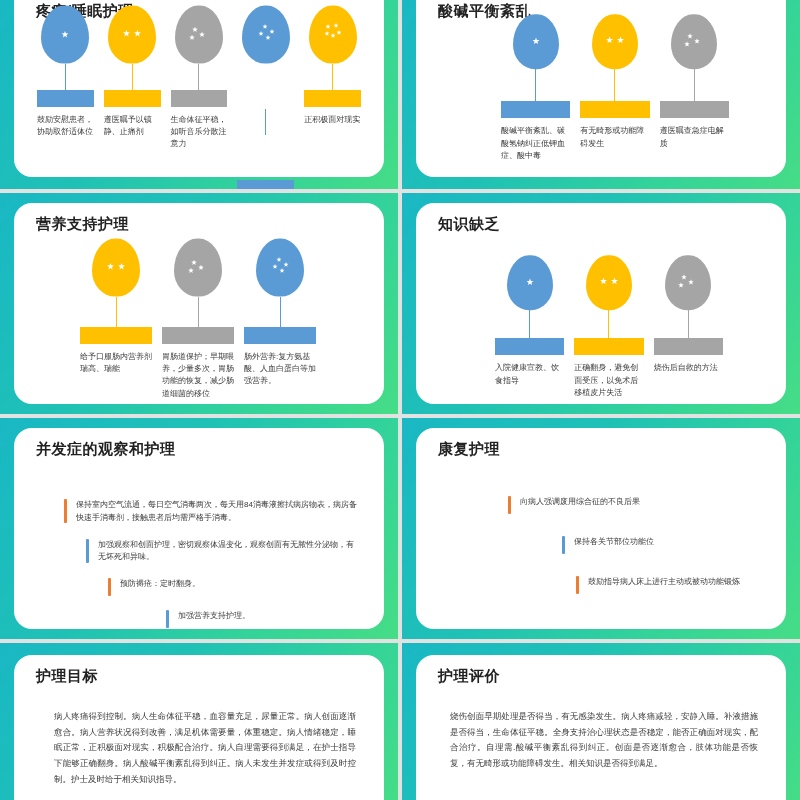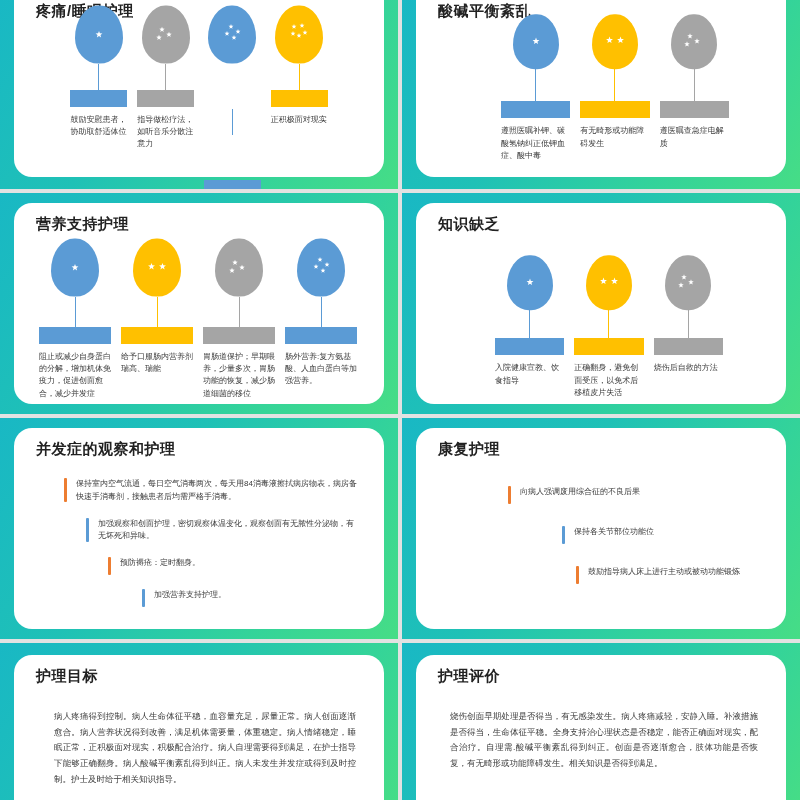--- a/index.html
+++ b/index.html
@@ -91,30 +91,41 @@
             <div class="balloon" style="background: rgb(91, 155, 213); width: 48px; height: 57.6px;">
               <span class="stars"><svg width="26" height="26" viewBox="0 0 26 26" xmlns="http://www.w3.org/2000/svg">
                   <path d="M13.00,9.40L13.89,11.78L16.42,11.89L14.44,13.47L15.12,15.91L13.00,14.51L10.88,15.91L11.56,13.47L9.58,11.89L12.11,11.78Z" fill="#ffffff"></path>
                 </svg></span>
             </div>
             <div class="stem" style="background: rgb(91, 155, 213); height: 26px;"></div>
             <div class="bar" style="background: rgb(91, 155, 213);"></div>
             <div class="mtext">鼓励安慰患者，协助取舒适体位</div>
           </div>
           <div class="mcol" style="width: 20%; padding: 0px 5px;">
+            <div class="balloon" style="background: rgb(255, 192, 0); width: 48px; height: 57.6px;">
+              <span class="stars"><svg width="26" height="26" viewBox="0 0 26 26" xmlns="http://www.w3.org/2000/svg">
+                  <path d="M7.50,8.40L8.39,10.78L10.92,10.89L8.94,12.47L9.62,14.91L7.50,13.51L5.38,14.91L6.06,12.47L4.08,10.89L6.61,10.78Z" fill="#ffffff"></path>
+                  <path d="M18.50,8.40L19.39,10.78L21.92,10.89L19.94,12.47L20.62,14.91L18.50,13.51L16.38,14.91L17.06,12.47L15.08,10.89L17.61,10.78Z" fill="#ffffff"></path>
+                </svg></span>
+            </div>
+            <div class="stem" style="background: rgb(255, 192, 0); height: 26px;"></div>
+            <div class="bar" style="background: rgb(255, 192, 0);"></div>
+            <div class="mtext">遵医嘱予以镇静、止痛剂</div>
+          </div>
+          <div class="mcol" style="width: 20%; padding: 0px 5px;">
             <div class="balloon" style="background: rgb(165, 165, 165); width: 48px; height: 57.6px;">
               <span class="stars"><svg width="26" height="26" viewBox="0 0 26 26" xmlns="http://www.w3.org/2000/svg">
                   <path d="M9.00,5.10L9.72,7.01L11.76,7.10L10.16,8.38L10.70,10.35L9.00,9.22L7.30,10.35L7.84,8.38L6.24,7.10L8.28,7.01Z" fill="#ffffff"></path>
                   <path d="M16.00,10.10L16.72,12.01L18.76,12.10L17.16,13.38L17.70,15.35L16.00,14.22L14.30,15.35L14.84,13.38L13.24,12.10L15.28,12.01Z" fill="#ffffff"></path>
                   <path d="M6.00,13.10L6.72,15.01L8.76,15.10L7.16,16.38L7.70,18.35L6.00,17.22L4.30,18.35L4.84,16.38L3.24,15.10L5.28,15.01Z" fill="#ffffff"></path>
                 </svg></span>
             </div>
             <div class="stem" style="background: rgb(165, 165, 165); height: 26px;"></div>
             <div class="bar" style="background: rgb(165, 165, 165);"></div>
-            <div class="mtext">指导做松疗法，如听音乐分散注意力</div>
+            <div class="mtext">生命体征平稳，如听音乐分散注意力</div>
           </div>
           <div class="mcol" style="width: 20%; padding: 0px 5px; gap: 45px;">
             <div class="balloon" style="background: rgb(91, 155, 213); width: 48px; height: 57.6px;">
               <span class="stars"><svg width="26" height="26" viewBox="0 0 26 26" xmlns="http://www.w3.org/2000/svg">
                   <path d="M12.00,2.40L12.64,4.12L14.47,4.20L13.04,5.34L13.53,7.10L12.00,6.09L10.47,7.10L10.96,5.34L9.53,4.20L11.36,4.12Z" fill="#ffffff"></path>
                   <path d="M19.00,7.40L19.64,9.12L21.47,9.20L20.04,10.34L20.53,12.10L19.00,11.09L17.47,12.10L17.96,10.34L16.53,9.20L18.36,9.12Z" fill="#ffffff"></path>
                   <path d="M8.00,9.40L8.64,11.12L10.47,11.20L9.04,12.34L9.53,14.10L8.00,13.09L6.47,14.10L6.96,12.34L5.53,11.20L7.36,11.12Z" fill="#ffffff"></path>
                   <path d="M15.00,13.40L15.64,15.12L17.47,15.20L16.04,16.34L16.53,18.10L15.00,17.09L13.47,18.10L13.96,16.34L12.53,15.20L14.36,15.12Z" fill="#ffffff"></path>
                 </svg></span>
             </div>
@@ -145,21 +156,21 @@
       <div class="title">酸碱平衡紊乱</div>
       <div class="markers" id="mg1" style="top:36px;left:80px;right:52px;">
           <div class="mcol" style="width: 33.3333%; padding: 0px 5px;">
             <div class="balloon" style="background: rgb(91, 155, 213); width: 46px; height: 55.2px;">
               <span class="stars"><svg width="26" height="26" viewBox="0 0 26 26" xmlns="http://www.w3.org/2000/svg">
                   <path d="M13.00,9.40L13.89,11.78L16.42,11.89L14.44,13.47L15.12,15.91L13.00,14.51L10.88,15.91L11.56,13.47L9.58,11.89L12.11,11.78Z" fill="#ffffff"></path>
                 </svg></span>
             </div>
             <div class="stem" style="background: rgb(91, 155, 213); height: 32px;"></div>
             <div class="bar" style="background: rgb(91, 155, 213);"></div>
-            <div class="mtext">遵照医嘱补钾、碳酸氢钠纠正低钾血症、酸中毒</div>
+            <div class="mtext">酸碱平衡紊乱、碳酸氢钠纠正低钾血症、酸中毒</div>
           </div>
           <div class="mcol" style="width: 33.3333%; padding: 0px 5px;">
             <div class="balloon" style="background: rgb(255, 192, 0); width: 46px; height: 55.2px;">
               <span class="stars"><svg width="26" height="26" viewBox="0 0 26 26" xmlns="http://www.w3.org/2000/svg">
                   <path d="M7.50,8.40L8.39,10.78L10.92,10.89L8.94,12.47L9.62,14.91L7.50,13.51L5.38,14.91L6.06,12.47L4.08,10.89L6.61,10.78Z" fill="#ffffff"></path>
                   <path d="M18.50,8.40L19.39,10.78L21.92,10.89L19.94,12.47L20.62,14.91L18.50,13.51L16.38,14.91L17.06,12.47L15.08,10.89L17.61,10.78Z" fill="#ffffff"></path>
                 </svg></span>
             </div>
             <div class="stem" style="background: rgb(255, 192, 0); height: 32px;"></div>
             <div class="bar" style="background: rgb(255, 192, 0);"></div>
@@ -178,30 +189,20 @@
             <div class="mtext">遵医嘱查急症电解质</div>
           </div>
         </div>
     </div>
   </div>
 
   <div class="slide r2">
     <div class="card">
       <div class="title">营养支持护理</div>
       <div class="markers" id="mg2" style="top:36px;left:20px;right:22px;">
-          <div class="mcol" style="width: 25%; padding: 0px 5px;">
-            <div class="balloon" style="background: rgb(91, 155, 213); width: 48px; height: 57.6px;">
-              <span class="stars"><svg width="26" height="26" viewBox="0 0 26 26" xmlns="http://www.w3.org/2000/svg">
-                  <path d="M13.00,9.40L13.89,11.78L16.42,11.89L14.44,13.47L15.12,15.91L13.00,14.51L10.88,15.91L11.56,13.47L9.58,11.89L12.11,11.78Z" fill="#ffffff"></path>
-                </svg></span>
-            </div>
-            <div class="stem" style="background: rgb(91, 155, 213); height: 30px;"></div>
-            <div class="bar" style="background: rgb(91, 155, 213);"></div>
-            <div class="mtext">阻止或减少自身蛋白的分解，增加机体免疫力，促进创面愈合，减少并发症</div>
-          </div>
           <div class="mcol" style="width: 25%; padding: 0px 5px;">
             <div class="balloon" style="background: rgb(255, 192, 0); width: 48px; height: 57.6px;">
               <span class="stars"><svg width="26" height="26" viewBox="0 0 26 26" xmlns="http://www.w3.org/2000/svg">
                   <path d="M7.50,8.40L8.39,10.78L10.92,10.89L8.94,12.47L9.62,14.91L7.50,13.51L5.38,14.91L6.06,12.47L4.08,10.89L6.61,10.78Z" fill="#ffffff"></path>
                   <path d="M18.50,8.40L19.39,10.78L21.92,10.89L19.94,12.47L20.62,14.91L18.50,13.51L16.38,14.91L17.06,12.47L15.08,10.89L17.61,10.78Z" fill="#ffffff"></path>
                 </svg></span>
             </div>
             <div class="stem" style="background: rgb(255, 192, 0); height: 30px;"></div>
             <div class="bar" style="background: rgb(255, 192, 0);"></div>
             <div class="mtext">给予口服肠内营养剂瑞高、瑞能</div>
@@ -273,44 +274,44 @@
             <div class="mtext">烧伤后自救的方法</div>
           </div>
         </div>
     </div>
   </div>
 
   <div class="slide r3">
     <div class="card">
       <div class="title">并发症的观察和护理</div>
       <div class="blist" id="bl4" style="top:50px;left:50px;right:24px;">
-          <div class="brow" style="margin-left: 0px; margin-bottom: 14px;">
+          <div class="brow" style="margin-left: 0px; margin-bottom: 14px; margin-top: 21px;">
             <div class="bbar" style="background: rgb(237, 125, 49); height: 24px;"></div>
             <div class="btext">保持室内空气流通，每日空气消毒两次，每天用84消毒液擦拭病房物表，病房备快速手消毒剂，接触患者后均需严格手消毒。</div>
           </div>
           <div class="brow" style="margin-left: 22px; margin-bottom: 14px;">
             <div class="bbar" style="background: rgb(91, 155, 213); height: 24px;"></div>
             <div class="btext">加强观察和创面护理，密切观察体温变化，观察创面有无脓性分泌物，有无坏死和异味。</div>
           </div>
           <div class="brow" style="margin-left: 44px; margin-bottom: 14px;">
             <div class="bbar" style="background: rgb(237, 125, 49); height: 18px;"></div>
             <div class="btext">预防褥疮：定时翻身。</div>
           </div>
-          <div class="brow" style="margin-left: 78px; margin-bottom: 14px; font-family: Liberation Serif, serif;">
+          <div class="brow" style="margin-left: 102px; margin-bottom: 14px; font-family: Liberation Serif, serif;">
             <div class="bbar" style="background: rgb(91, 155, 213); height: 18px;"></div>
             <div class="btext">加强营养支持护理。</div>
           </div>
         </div>
     </div>
   </div>
 
   <div class="slide r3">
     <div class="card">
       <div class="title">康复护理</div>
-      <div class="blist" id="bl5" style="top:58px;left:92px;right:24px;">
+      <div class="blist" id="bl5" style="top:68px;left:92px;right:24px;">
           <div class="brow" style="margin-left: 0px; margin-bottom: 22px;">
             <div class="bbar" style="background: rgb(237, 125, 49); height: 18px;"></div>
             <div class="btext">向病人强调废用综合征的不良后果</div>
           </div>
           <div class="brow" style="margin-left: 34px; margin-bottom: 22px; padding-left: 20px;">
             <div class="bbar" style="background: rgb(91, 155, 213); height: 18px;"></div>
             <div class="btext">保持各关节部位功能位</div>
           </div>
           <div class="brow" style="margin-left: 68px; margin-bottom: 22px;">
             <div class="bbar" style="background: rgb(237, 125, 49); height: 18px;"></div>

